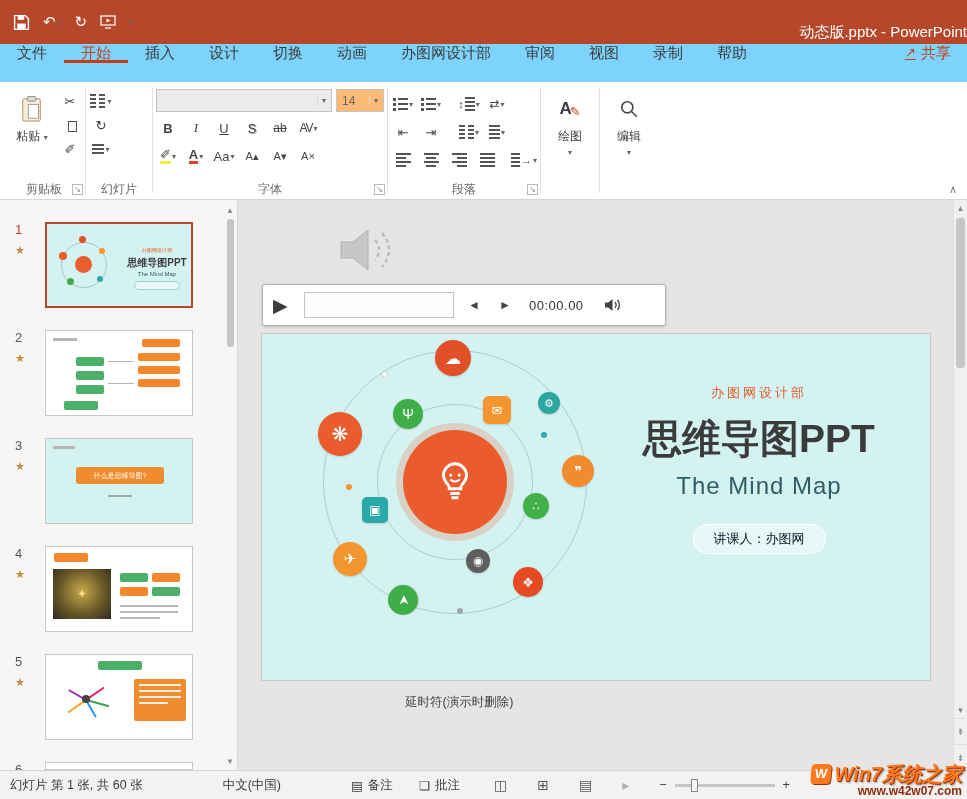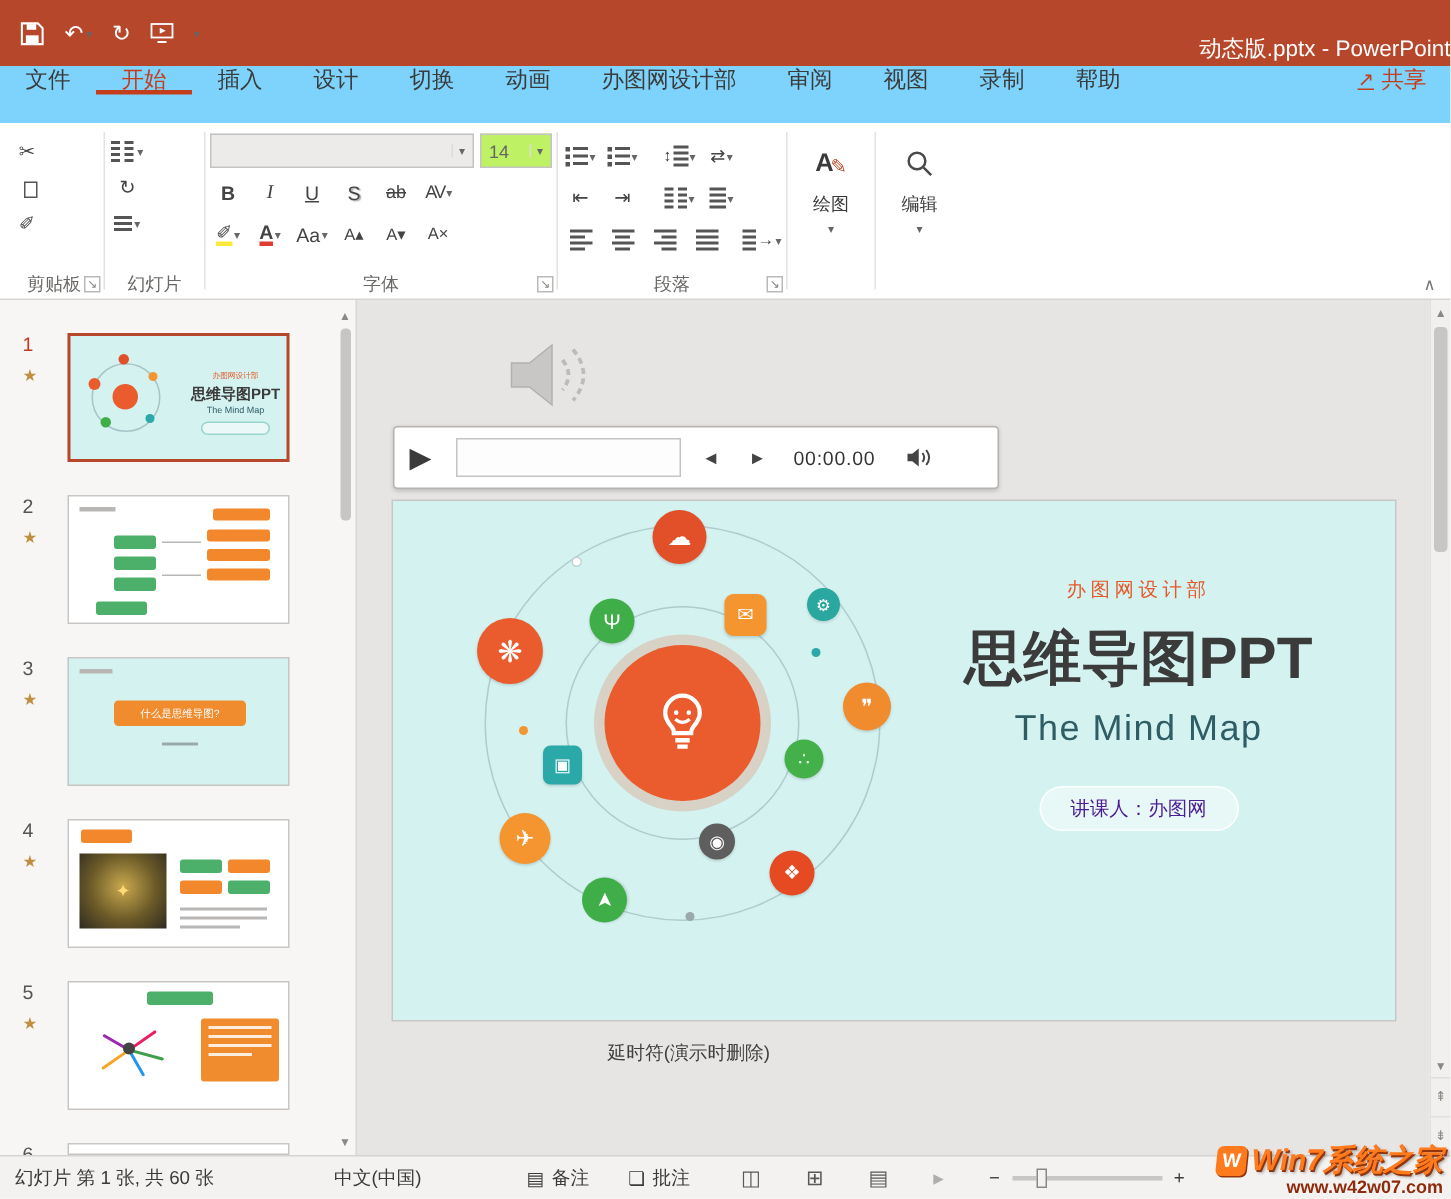--- a/index.html
+++ b/index.html
@@ -115,21 +115,21 @@
   .orbit { position:absolute; border:1px solid rgba(140,165,170,.5); border-radius:50%; }
   .o1 { left:115px; top:70px; width:156px; height:156px; }
   .o2 { left:61px; top:16px; width:264px; height:264px; }
   .center-node { position:absolute; left:141px; top:96px; width:104px; height:104px; background:#EA5B2D; border-radius:50%; display:flex; align-items:center; justify-content:center; box-shadow:0 0 0 7px rgba(234,91,45,.22); }
   .node { position:absolute; border-radius:50%; display:flex; align-items:center; justify-content:center; color:#fff; box-shadow:0 1px 2px rgba(0,0,0,.15); }
   .sm-dot { position:absolute; border-radius:50%; }
   .sl-text { position:absolute; left:367px; top:50px; width:260px; text-align:center; }
   .sl-dept { font-size:13px; color:#E55A2B; letter-spacing:3px; }
   .sl-title { font-size:39px; color:#3B3B3B; font-weight:600; margin-top:10px; white-space:nowrap; }
   .sl-sub { font-size:24px; color:#2E5D66; margin-top:6px; letter-spacing:1px; }
-  .sl-pill { display:inline-block; margin-top:24px; padding:5px 20px; border:1px solid rgba(255,255,255,.95); background:rgba(255,255,255,.45); border-radius:16px; font-size:13px; color:#4c1d95; }
+  .sl-pill { display:inline-block; margin-top:24px; padding:5px 20px; border:1px solid rgba(255,255,255,.95); background:rgba(255,255,255,.45); border-radius:16px; font-size:13px; color:#0f172a; }
   .editor-note { position:absolute; left:167px; top:494px; font-size:12.5px; color:#3F3F3F; z-index:2; }
 
   .vscroll { width:14px; background:#F1F0EF; border-left:1px solid #E1DFDD; display:flex; flex-direction:column; align-items:center; font-size:8px; color:#8A8886; flex:0 0 auto; }
   .vs-btn { height:16px; display:flex; align-items:center; justify-content:center; width:100%; }
   .vs-track { flex:1; width:100%; position:relative; }
   .vs-thumb { position:absolute; left:2px; right:2px; top:2px; height:150px; background:#C8C6C4; border-radius:3px; }
   .vs-nav { height:26px; display:flex; align-items:center; justify-content:center; width:100%; font-size:9px; border-top:1px solid #E1DFDD; }
 
   
   .statusbar { height:29px; background:#F3F2F1; border-top:1px solid #D6D4D2; display:flex; align-items:center; font-size:12.5px; color:#3B3B3B; flex:0 0 auto; position:relative; }
@@ -200,20 +200,30 @@
     <span class="share-btn">
       <span class="share-ic">↗</span>
       <span>共享</span>
     </span>
   </div>
 
   <div class="ribbon">
 
     <div class="grp">
       <div class="grp-body">
+        <div class="bigbtn">
+          <div class="bicon">
+              <svg width="24" height="30" viewBox="0 0 26 30">
+                <rect x="3" y="4" width="19" height="24" rx="1.5" fill="#F8EFD8" stroke="#B28A4C"></rect>
+                <rect x="8" y="1.5" width="9" height="5" rx="1" fill="#DCDCDC" stroke="#8A8A8A"></rect>
+                <rect x="9" y="10" width="11" height="15" fill="#fff" stroke="#9A9A9A"></rect>
+              </svg>
+            </div>
+          <div class="lbl"><span>粘贴</span> <span class="dd">▾</span></div>
+        </div>
         <div class="sbcol">
           <span class="sb">
               <span>✂</span>
             </span>
           <span class="sb">
               <span class="ic-copy"></span>
             </span>
           <span class="sb">
               <span>✐</span>
             </span>
@@ -243,21 +253,21 @@
     </div>
     <div class="vsep"></div>
 
     <div class="grp">
       <div class="grp-body" style="flex-direction:column;align-items:stretch;">
         <div class="fgrow">
           <div class="combo" style="width:176px;">
               <span></span>
               <span class="cdd">▾</span>
             </div>
-          <div class="combo" style="width:48px;background:#bef264;">
+          <div class="combo" style="width:48px;background:#fdba74;">
               <span>14</span>
               <span class="cdd">▾</span>
             </div>
         </div>
         <div class="fgrow">
           <span class="sb ch-b">B</span>
           <span class="sb ch-i">I</span>
           <span class="sb ch-u">U</span>
           <span class="sb ch-s">S</span>
           <span class="sb ch-ab">ab</span>

